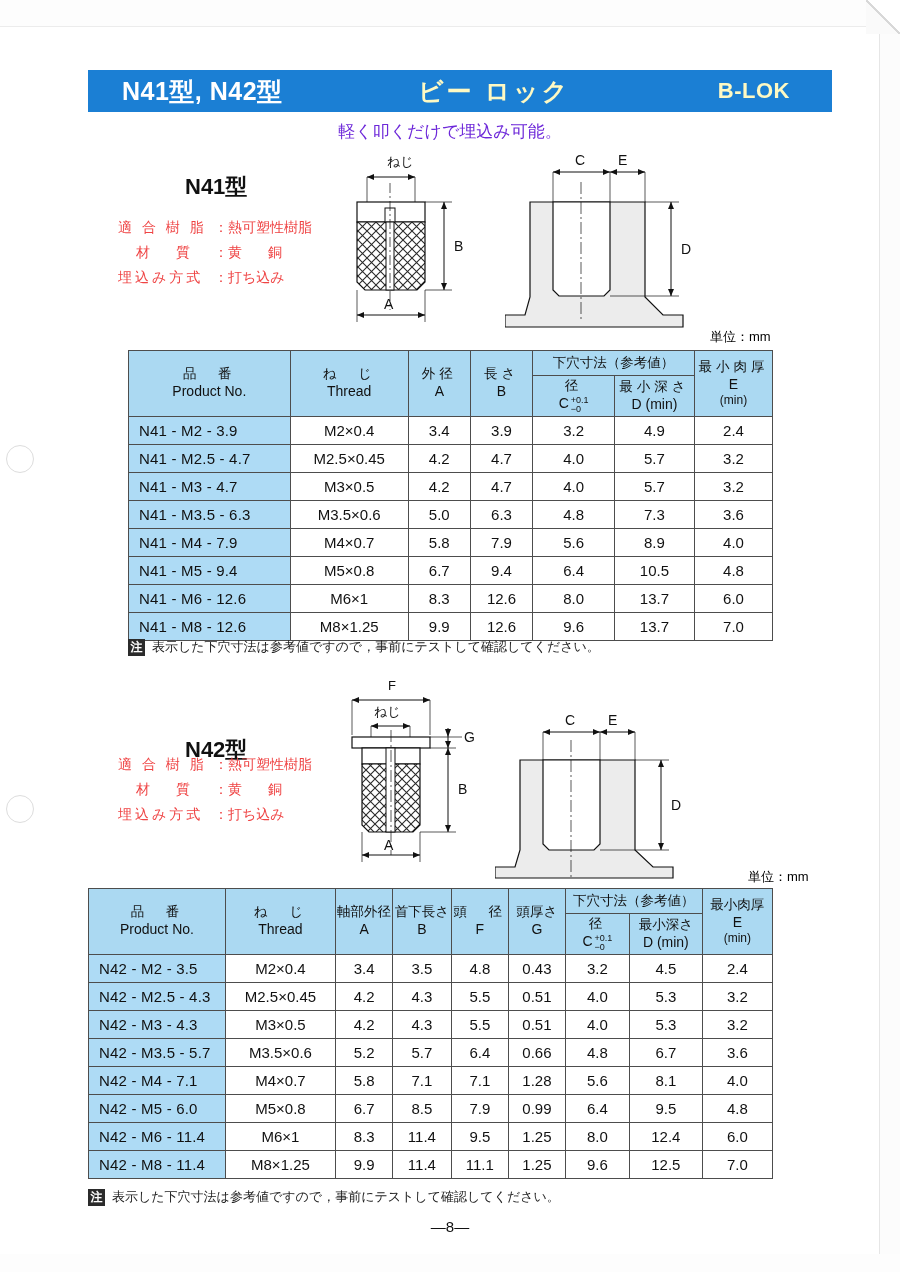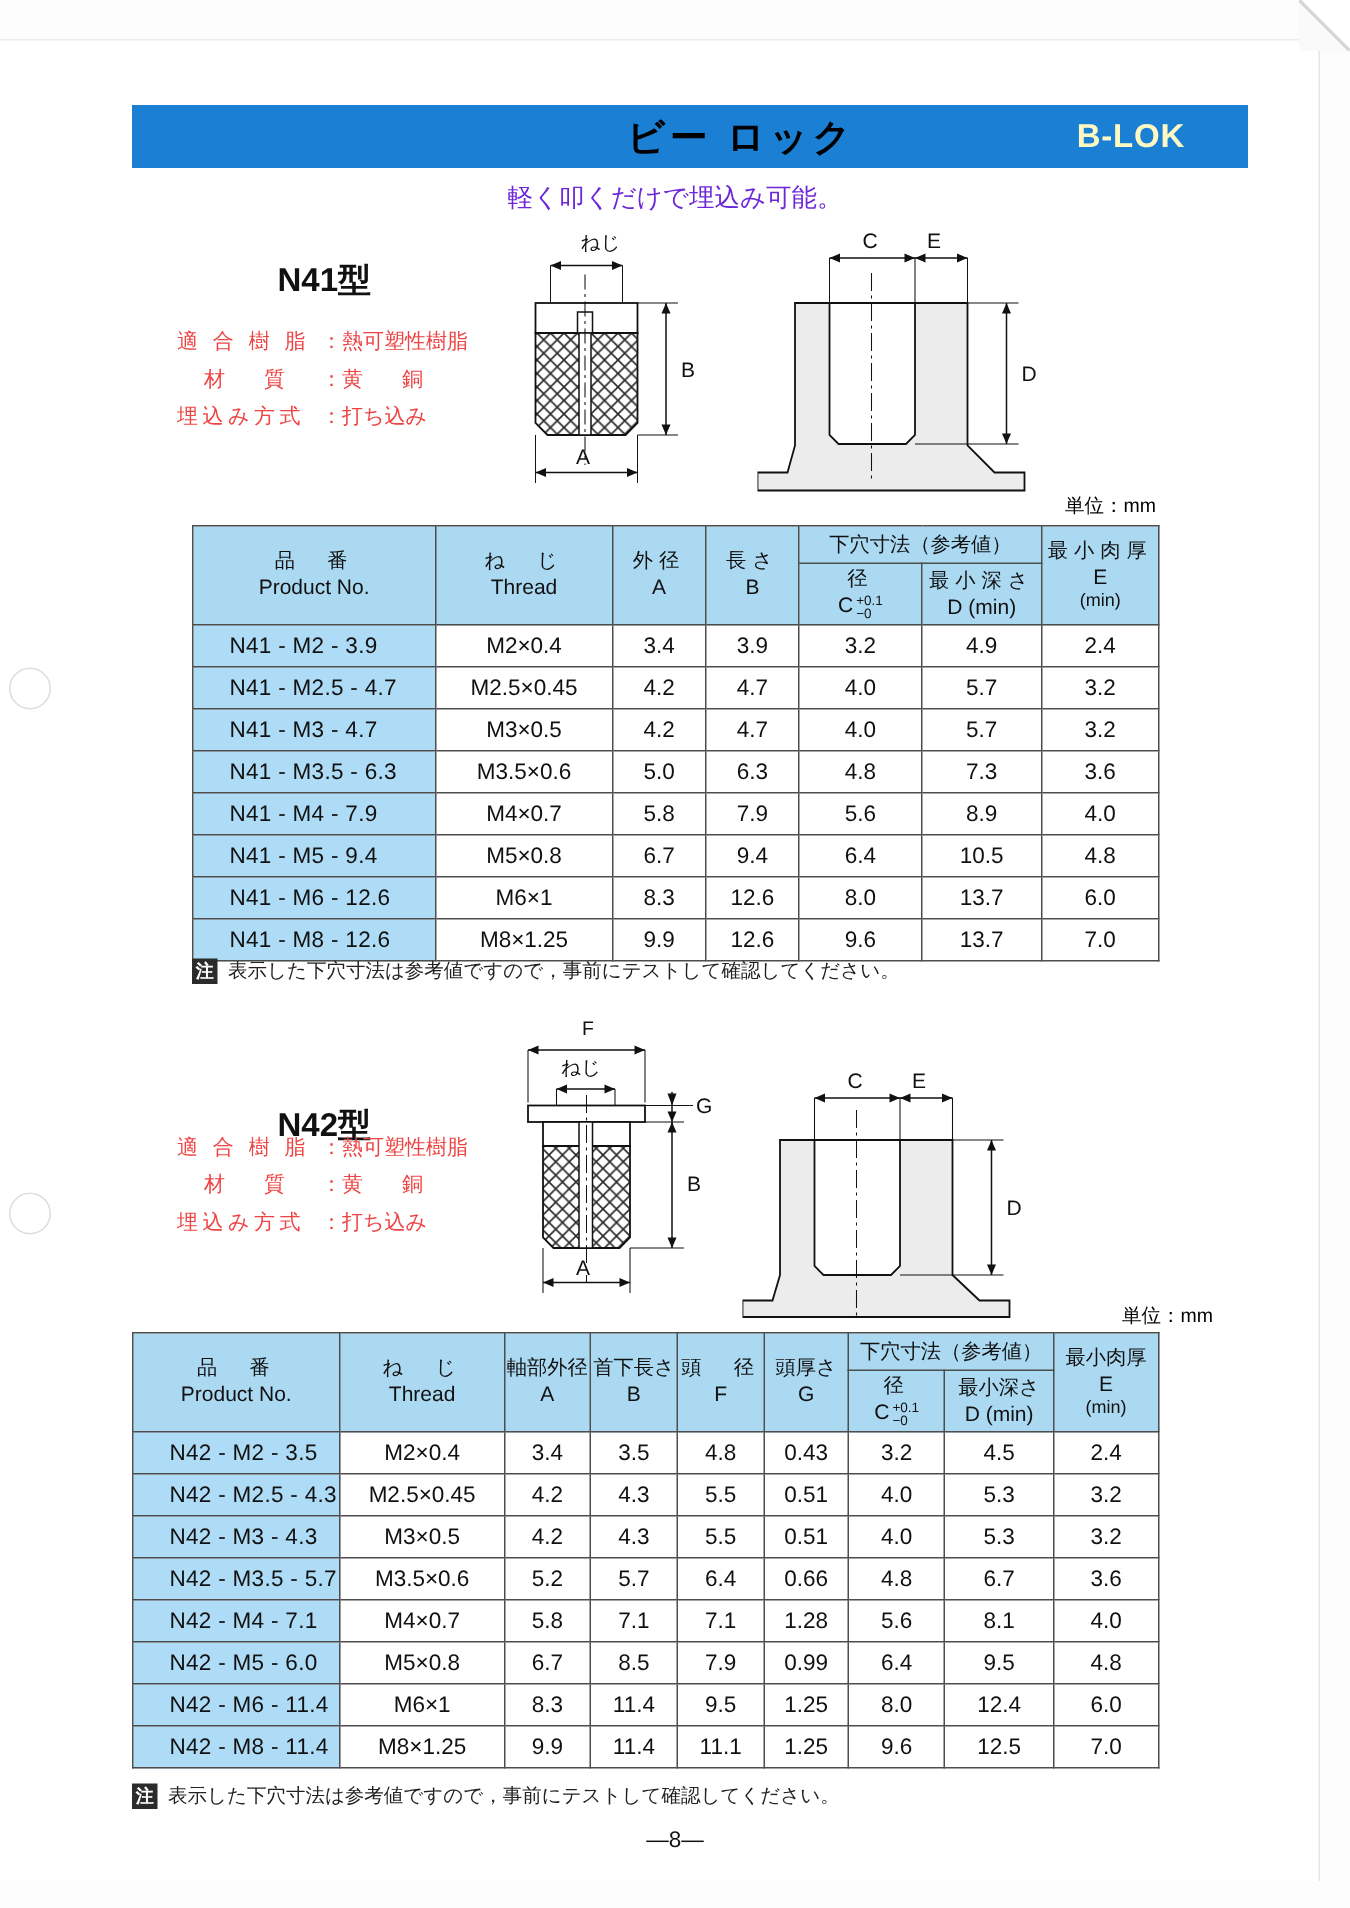--- a/index.html
+++ b/index.html
@@ -18,21 +18,21 @@
   .punch{position:absolute;left:6px;width:26px;height:26px;border:1px solid #dddddd;border-radius:50%;background:#fff;}
   .punch.p1{top:445px;}
   .punch.p2{top:795px;}
 
   
   .banner{
     position:absolute;left:88px;top:70px;width:744px;height:42px;
     background:#1b7fd4;display:flex;align-items:center;
   }
   .banner .b-left{position:absolute;left:34px;color:#fff;font-size:25px;font-weight:700;letter-spacing:.5px;}
-  .banner .b-mid{position:absolute;left:330px;color:#000000;font-size:25px;font-weight:700;letter-spacing:3px;}
+  .banner .b-mid{position:absolute;left:330px;color:#fef9c3;font-size:25px;font-weight:700;letter-spacing:3px;}
   .banner .b-right{position:absolute;right:42px;color:#fef9c3;font-size:22px;font-weight:700;letter-spacing:.5px;}
 
   .tagline{position:absolute;top:120px;left:0;width:900px;text-align:center;font-size:17px;color:#6d28d9;}
 
   
   .type-title{position:absolute;font-size:22px;font-weight:700;color:#111;}
   .spec{position:absolute;font-size:14px;line-height:25px;color:#ef4444;white-space:nowrap;}
   .spec .lbl{display:inline-block;width:96px;letter-spacing:3px;}
   .spec .lbl.c{text-align:center;letter-spacing:6px;}
   .spec .val{letter-spacing:0px;}
@@ -41,21 +41,21 @@
   .unit{position:absolute;font-size:13px;color:#000000;}
 
   
   table.spec-table{position:absolute;border-collapse:collapse;background:#fff;}
   table.spec-table th,table.spec-table td{
     border:1px solid #4d4d4d;text-align:center;color:#111;
     font-size:15px;padding:0;height:27px;
   }
   table.spec-table thead th{background:#abd9f2;font-weight:400;}
   table.spec-table thead th.jp{font-size:13.5px;}
-  table.spec-table td.pn{background:#aedbf5;text-align:left;padding-left:24px;font-size:15px;letter-spacing:.2px;}
+  table.spec-table td.pn{background:#aedbf5;text-align:left;padding-left:10px;font-size:15px;letter-spacing:.2px;}
   .th2{line-height:1.25;}
   .th2 .jp-l{display:block;font-size:13.5px;letter-spacing:4px;}
   .th2 .en-l{display:block;font-size:14px;}
   .tolbox{display:inline-block;font-size:9px;line-height:9px;vertical-align:middle;text-align:left;margin-left:2px;}
 
   
   .note{position:absolute;font-size:13px;color:#222;display:flex;align-items:center;gap:7px;}
   .note .chu{display:inline-block;background:#2b2b2b;color:#fff;font-size:12px;
     width:17px;height:17px;line-height:17px;text-align:center;font-weight:700;}
 
@@ -71,20 +71,21 @@
 <div class="page">
 
   <div class="edge-top"></div>
   <div class="edge-right"></div>
   <div class="edge-bottom"></div>
   <div class="corner-fold"></div>
   <div class="punch p1"></div>
   <div class="punch p2"></div>
 
   <div class="banner">
+    <span class="b-left">N41型, N42型</span>
     <span class="b-mid">ビー ロック</span>
     <span class="b-right">B-LOK</span>
   </div>
 
   <div class="tagline">軽く叩くだけで埋込み可能。</div>
 
   <div class="type-title" style="left:185px;top:172px;">N41型</div>
 
   <div class="spec" style="left:118px;top:215px;">
     <span class="lbl">適 合 樹 脂</span>：<span class="val">熱可塑性樹脂</span>

